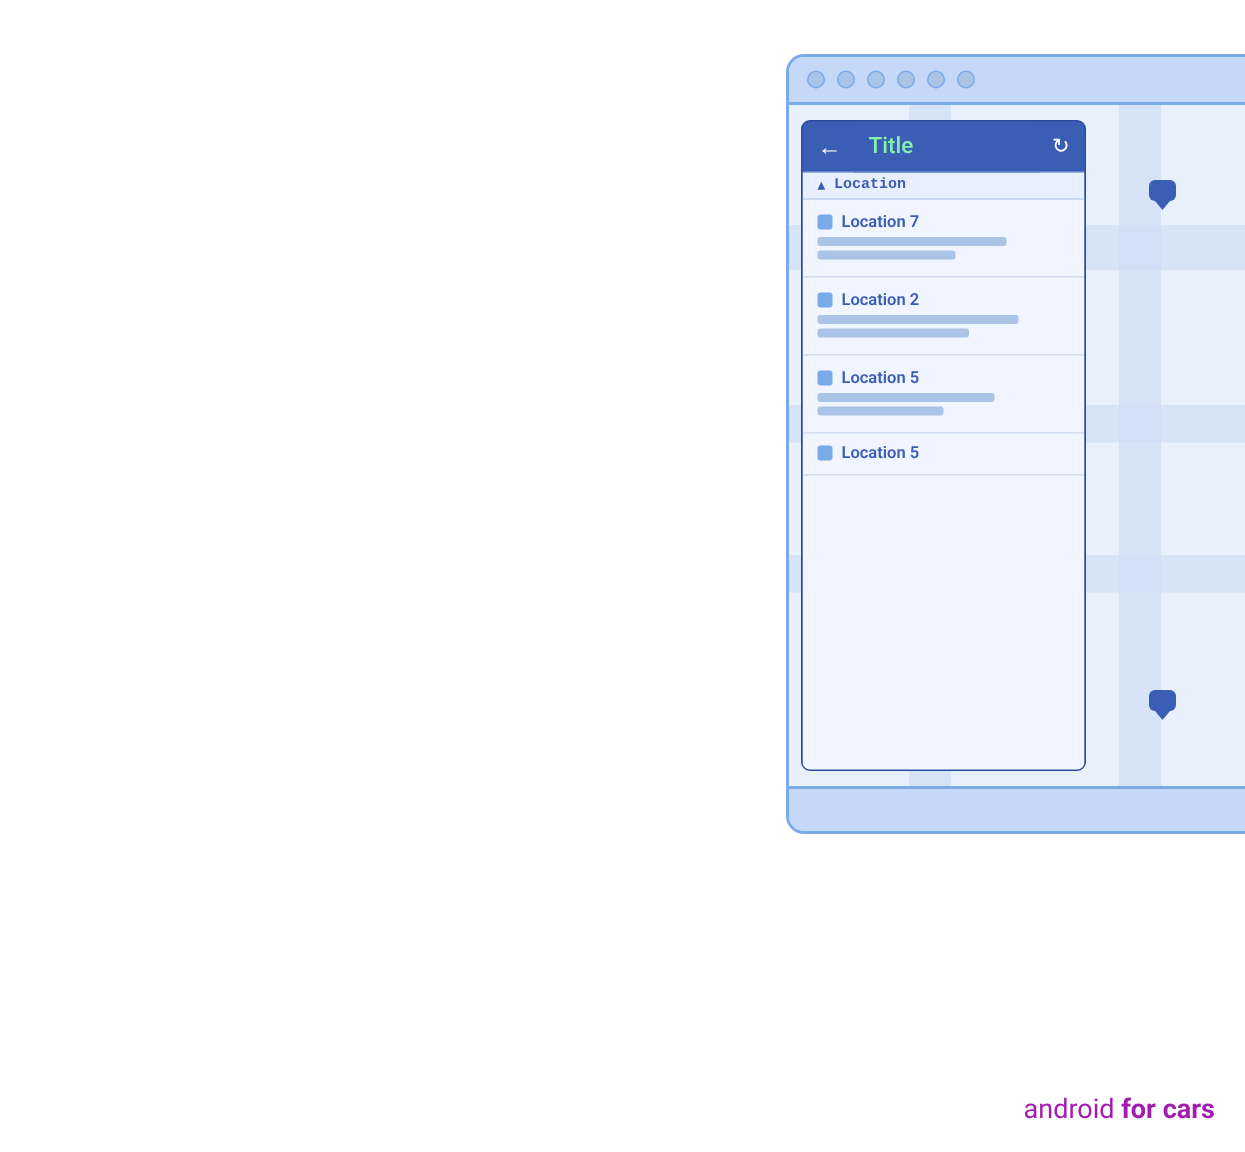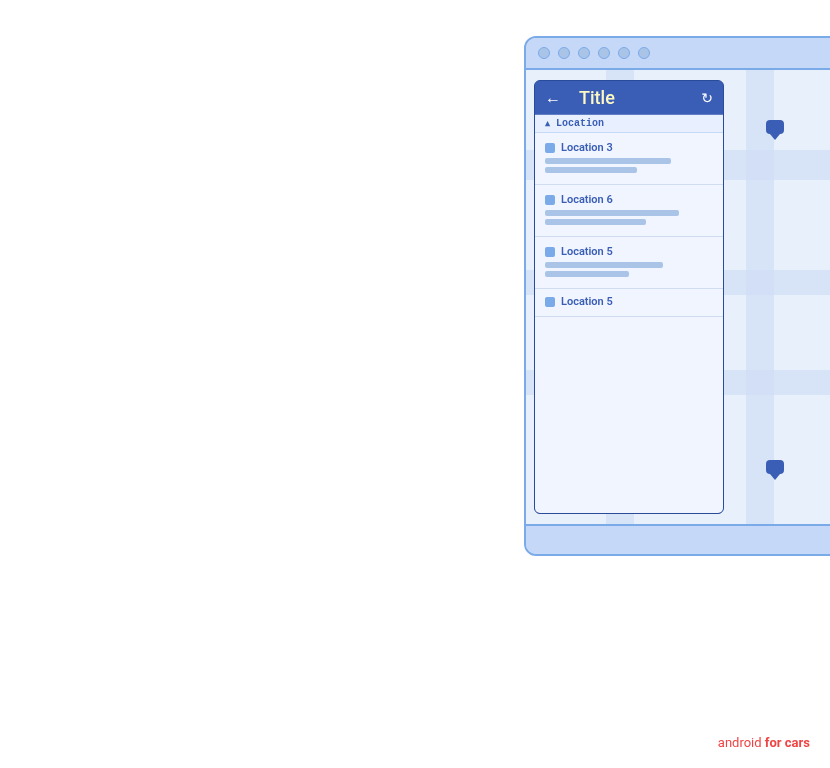--- a/index.html
+++ b/index.html
@@ -115,22 +115,22 @@
       height: 34px;
       background: #3a5db5;
       display: flex;
       align-items: center;
       padding: 0 10px;
       gap: 8px;
       border-bottom: 1px solid rgba(255,255,255,0.2);
     }
 
     .panel-back .panel-header .title {
-      color: #fef9c3;
-      font-size: 18px;
+      color: #86efac;
+      font-size: 15px;
       font-weight: 500;
       flex: 1;
     }
 
     .panel-back .panel-header .refresh-icon {
       color: #fff;
       font-size: 14px;
       cursor: pointer;
     }
 
@@ -173,22 +173,22 @@
       color: #fff;
       font-size: 16px;
       cursor: pointer;
     }
 
     
     .watermark {
       position: absolute;
       bottom: 18px;
       right: 20px;
-      font-size: 13px;
-      color: #ef4444;
+      font-size: 18px;
+      color: #a21caf;
     }
 
     .watermark span.bold {
       font-weight: 700;
     }
 
     
     .device-front-wrapper {
       position: absolute;
       top: 370px;
@@ -266,30 +266,30 @@
       <div style="display:flex; align-items:center; padding: 3px 8px; background:#e8f0ff; border-bottom:1px solid #c5d8f8;">
         <span style="font-size:9px; color:#3a5db5; transform:rotate(180deg); display:inline-block; margin-right:4px;">▼</span>
         <span style="font-size:10px; color:#3a5db5; font-weight:600;font-family:Liberation Mono, monospace;">Location</span>
       </div>
 
       <div class="panel-list">
 
         <div class="list-item">
           <div class="item-name">
             <div class="item-icon"></div>
-            <span>Location 3</span>
+            <span>Location 7</span>
           </div>
           <div class="bar" style="width:75%;"></div>
           <div class="bar" style="width:55%;"></div>
         </div>
 
         <div class="list-item">
           <div class="item-name">
             <div class="item-icon"></div>
-            <span>Location 6</span>
+            <span>Location 2</span>
           </div>
           <div class="bar" style="width:80%;"></div>
           <div class="bar" style="width:60%;"></div>
         </div>
 
 
         <div class="list-item">
           <div class="item-name">
             <div class="item-icon"></div>
             <span>Location 5</span>

